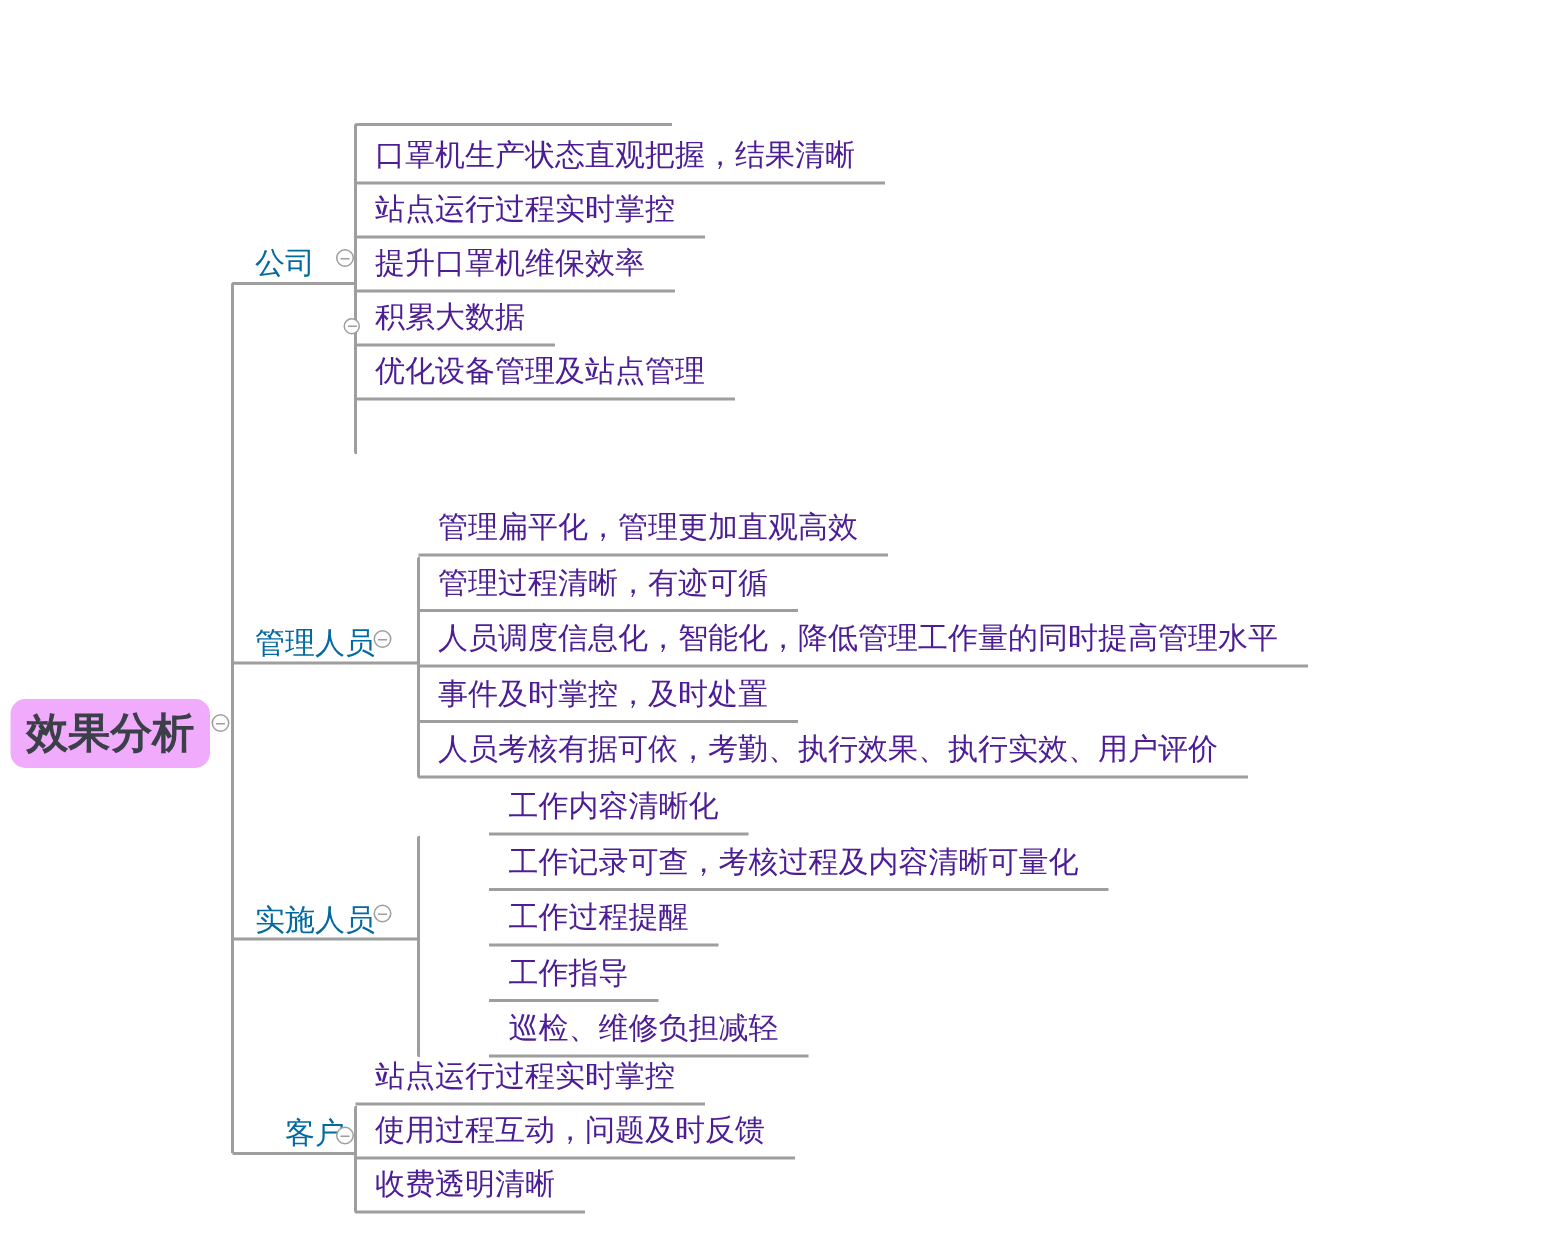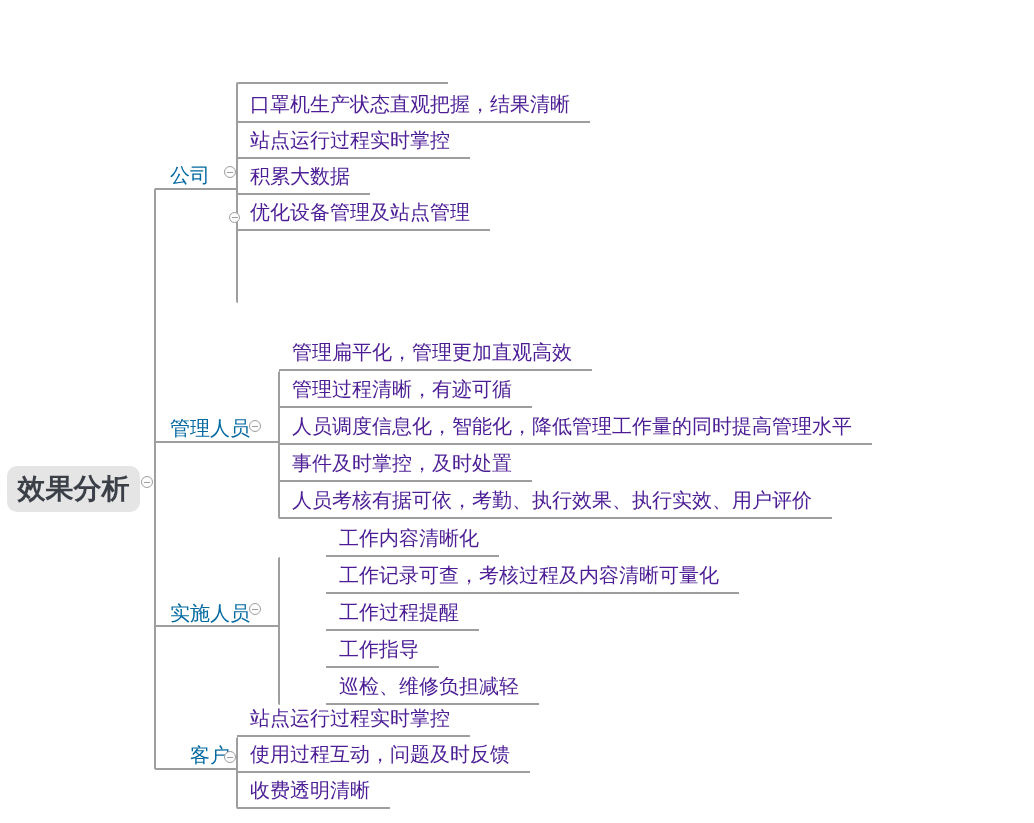--- a/index.html
+++ b/index.html
@@ -16,21 +16,21 @@
   #conn-implementation{left:155px;top:625px;width:124px;}
   #conn-customer{left:155px;top:768px;width:82px;}
   #trunk-company{left:236px;top:82px;height:221px;border-top-left-radius:5px;border-bottom-left-radius:5px;}
   #topline-company{left:237px;top:82px;width:211px;border-top-left-radius:5px;}
   #trunk-management{left:278px;top:371px;height:148px;border-top-left-radius:5px;border-bottom-left-radius:5px;}
   #trunk-implementation{left:278px;top:557px;height:148px;border-top-left-radius:5px;border-bottom-left-radius:5px;}
   #trunk-customer{left:236px;top:737px;height:72px;border-top-left-radius:5px;border-bottom-left-radius:5px;}
   
   .root{
     position:absolute;left:7px;top:466px;width:133px;height:46px;
-    background:#e5e5e5;border-radius:10px;display:flex;align-items:center;justify-content:center;
+    background:#f0abfc;border-radius:10px;display:flex;align-items:center;justify-content:center;
     font-size:28px;font-weight:bold;color:#3b3f48;letter-spacing:0px;
   }
   
   .collapse{
     position:absolute;width:12px;height:12px;border:1px solid #9e9e9e;border-radius:50%;
     background:#fdfdfd;display:flex;align-items:center;justify-content:center;box-sizing:border-box;
   }
   .collapse::after{content:"";width:6px;height:1px;background:#9e9e9e;display:block;}
   #cb-root{left:141px;top:476px;}
   #cb-company{left:224px;top:166px;}
@@ -89,20 +89,21 @@
 
   <div class="branch-label" id="label-implementation">实施人员</div>
   <div class="collapse" id="cb-implementation"></div>
 
   <div class="branch-label" id="label-customer">客户</div>
   <div class="collapse" id="cb-customer"></div>
 
   <div class="group rh36" id="group-company">
     <div class="leaf">口罩机生产状态直观把握，结果清晰</div>
     <div class="leaf">站点运行过程实时掌控</div>
+    <div class="leaf">提升口罩机维保效率</div>
     <div class="leaf">积累大数据</div>
     <div class="leaf">优化设备管理及站点管理</div>
   </div>
 
   <div class="group rh37" id="group-management">
     <div class="leaf">管理扁平化，管理更加直观高效</div>
     <div class="leaf">管理过程清晰，有迹可循</div>
     <div class="leaf">人员调度信息化，智能化，降低管理工作量的同时提高管理水平</div>
     <div class="leaf">事件及时掌控，及时处置</div>
     <div class="leaf">人员考核有据可依，考勤、执行效果、执行实效、用户评价</div>

